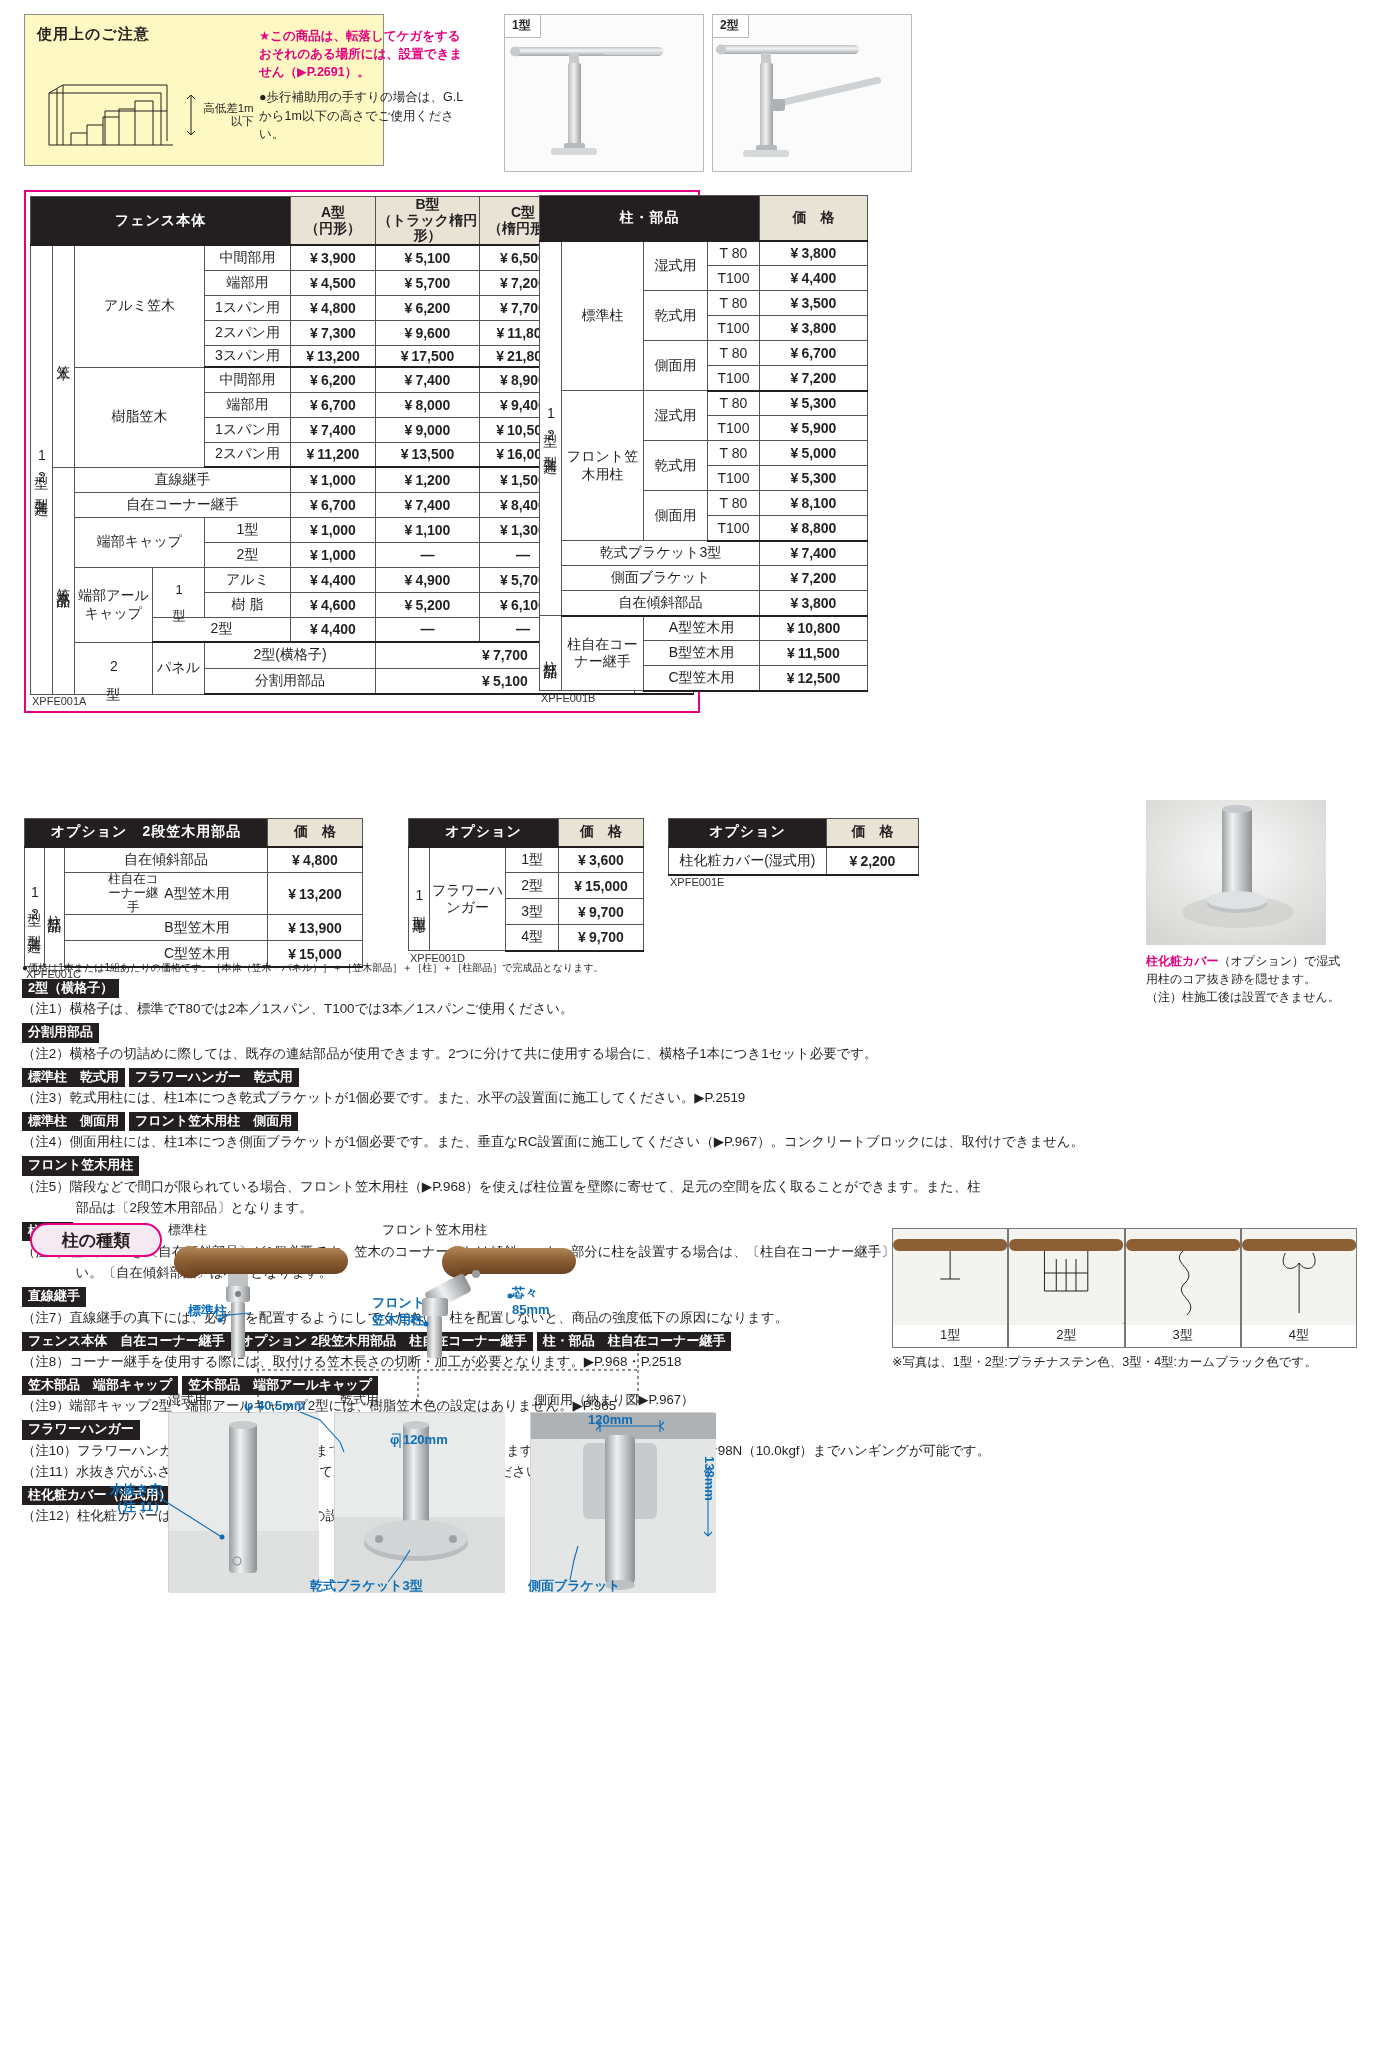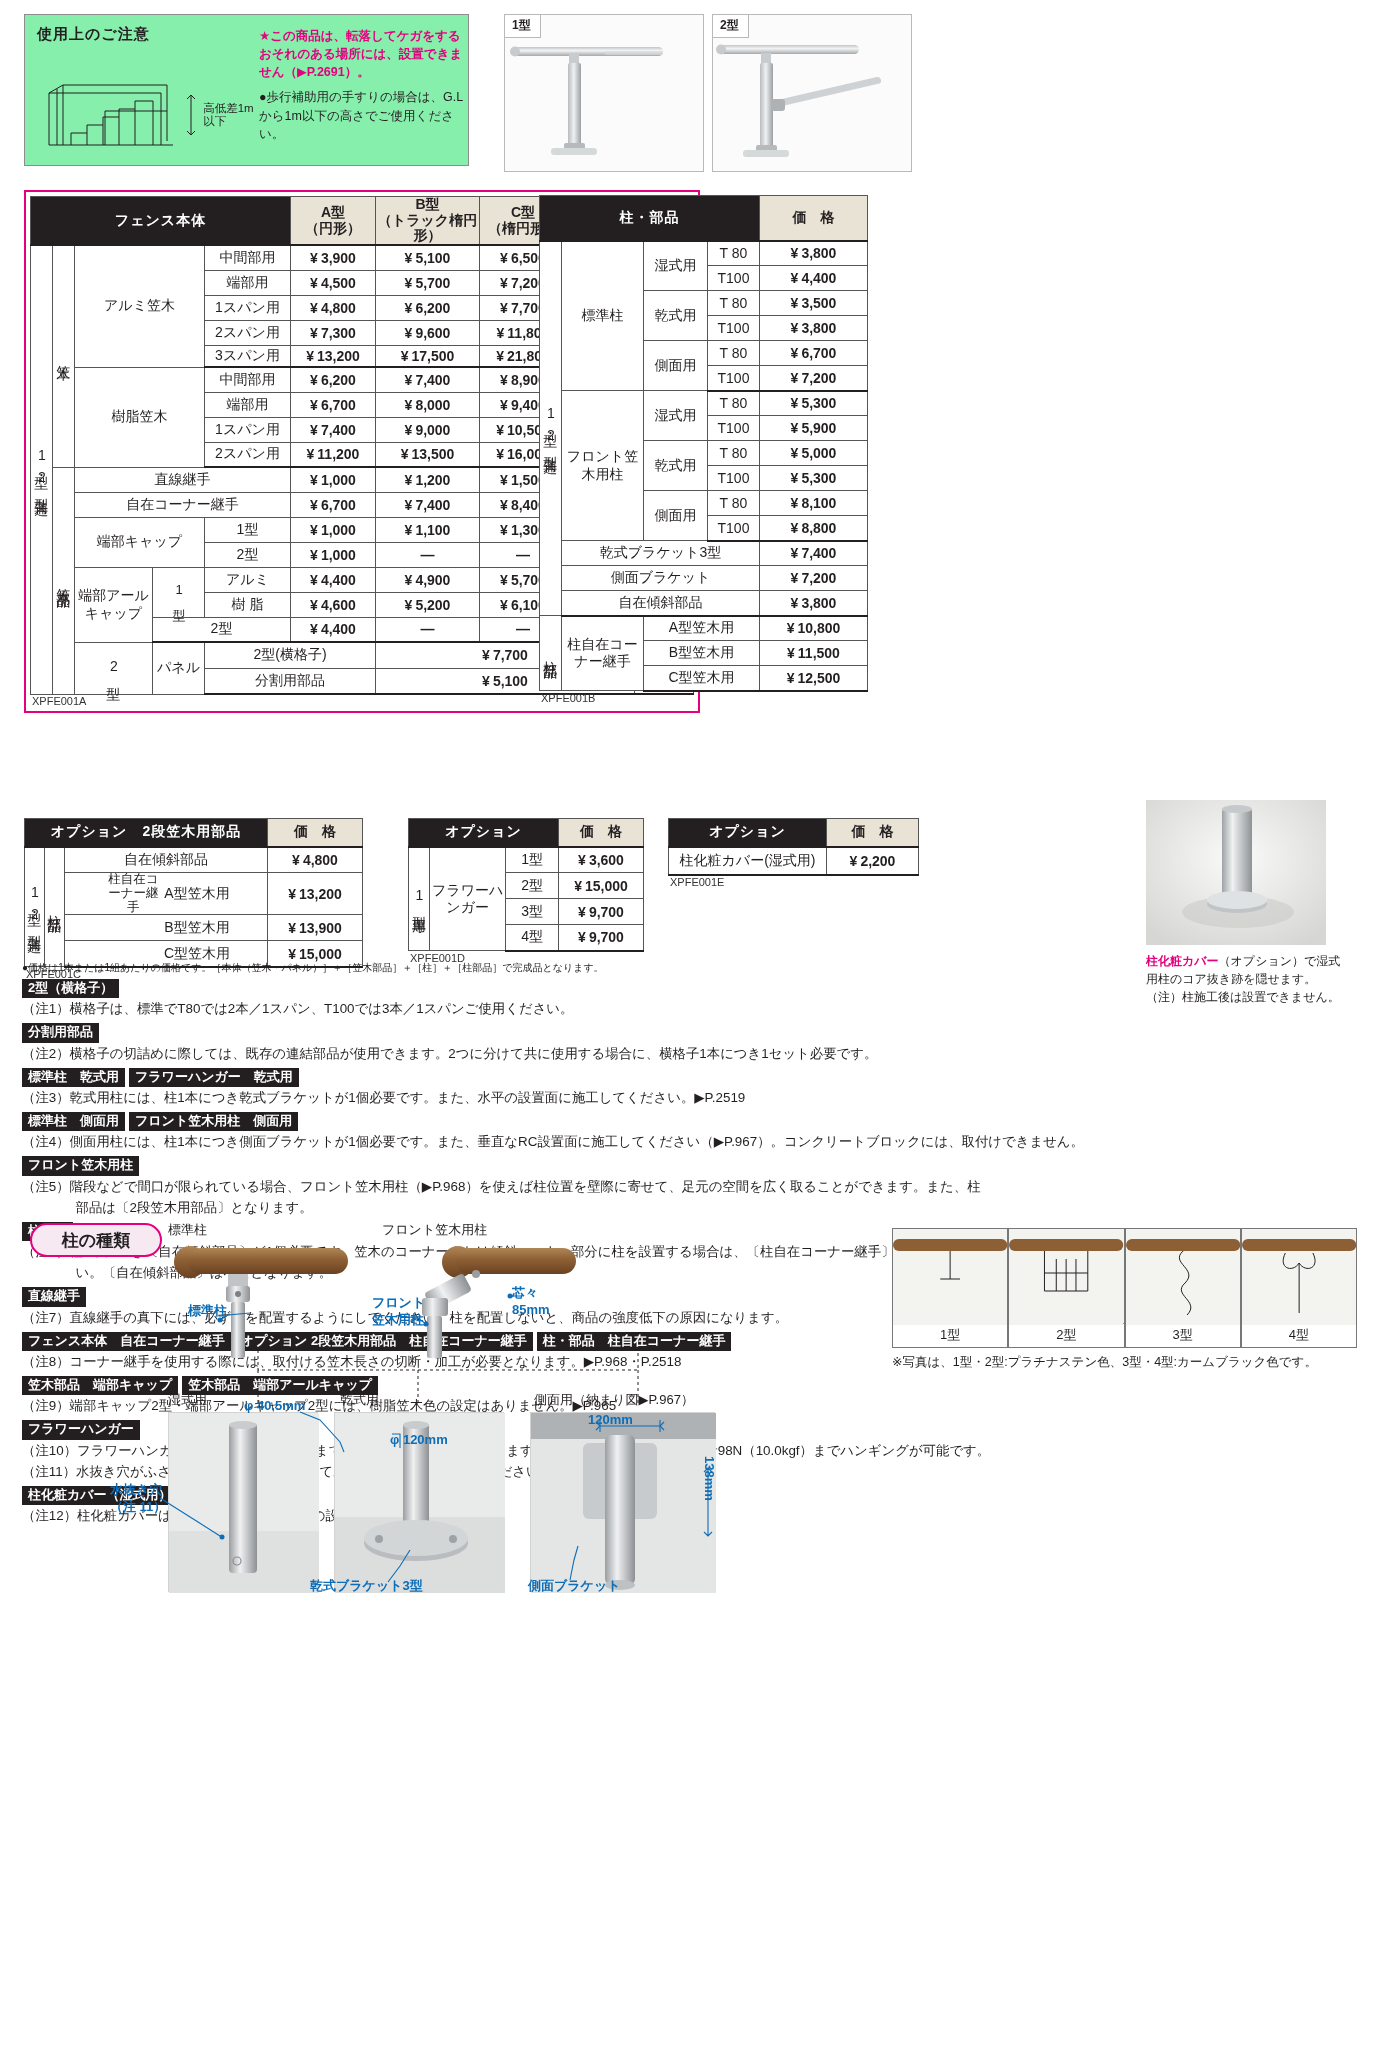--- a/index.html
+++ b/index.html
@@ -9,26 +9,26 @@
     background:#ffffff;
     font-family:"Liberation Sans","DejaVu Sans",sans-serif;
     color:#231f20;
     position:relative;
     overflow:hidden;
   }
   .page { position:relative; width:1394px; height:2066px; }
 
   
   .notice-box {
-    position:absolute; left:24px; top:14px; width:445px; height:152px;
-    border:1px solid #8d8d8d; background:#86efac;
+    position:absolute; left:24px; top:14px; width:360px; height:152px;
+    border:1px solid #8d8d8d; background:#fef9c3;
   }
   .notice-title { position:absolute; left:12px; top:10px; font-size:15px; font-weight:bold; letter-spacing:1px;}
   .stair-svg { position:absolute; left:18px; top:34px; }
-  .hdiff-label { position:absolute; left:160px; top:78px; font-size:11.5px; line-height:1.15; text-align:left; }
+  .hdiff-label { position:absolute; left:160px; top:78px; font-size:11.5px; line-height:1.15; text-align:right; }
 
   .notice-right { position:absolute; left:234px; top:12px; width:210px; font-size:12.5px; line-height:1.45; }
   .notice-right .star { color:#e5007f; font-weight:bold; }
   .notice-line1 { color:#e5007f; font-weight:bold; }
   .notice-line2 { margin-top:7px; color:#231f20; }
 
   
   .photo { position:absolute; border:1px solid #b9b9b9; background:#f4f4f4; overflow:hidden; }
   .photo-tag {
     position:absolute; left:0; top:0; background:#fff; border-right:1px solid #b9b9b9;

